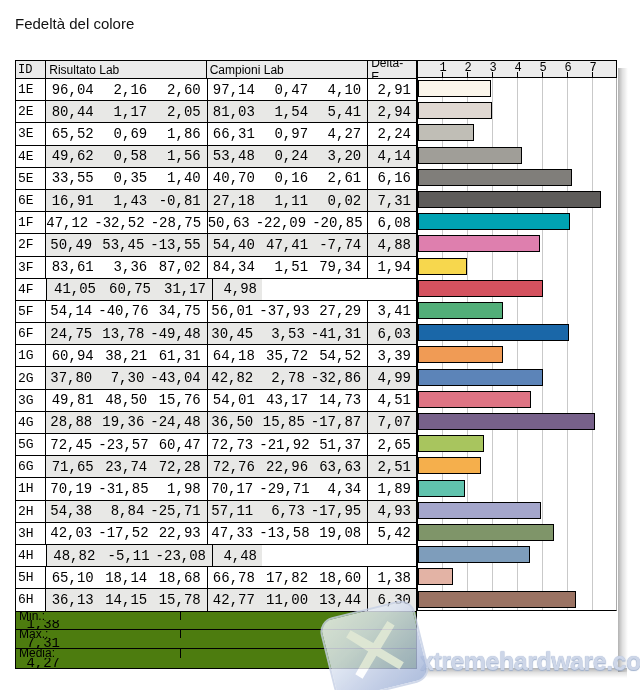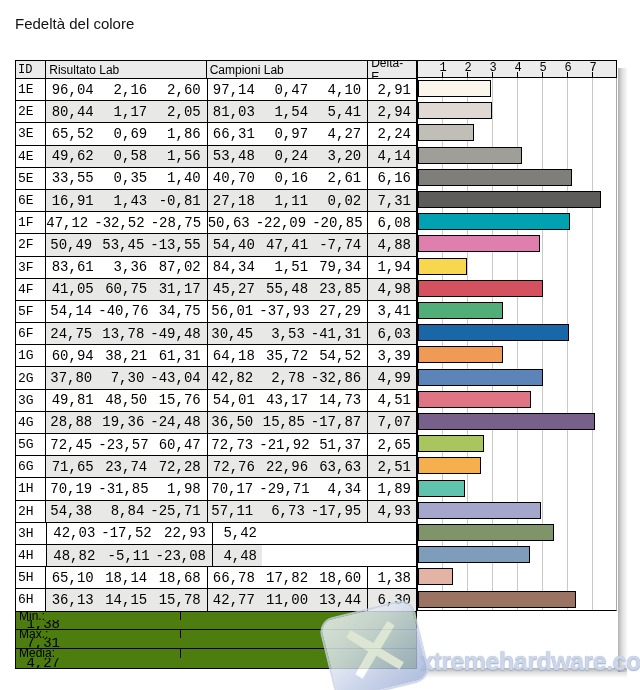--- a/index.html
+++ b/index.html
@@ -251,27 +251,20 @@
 
     <div class="trow alt">
       <div class="cell c-id">4F</div>
       <div class="cell c-camp">
         <div class="num3">
           <span>41,05</span>
           <span>60,75</span>
           <span>31,17</span>
         </div>
       </div>
-      <div class="cell c-ris">
-        <div class="num3">
-          <span>45,27</span>
-          <span>55,48</span>
-          <span>23,85</span>
-        </div>
-      </div>
       <div class="cell c-delta">4,98</div>
     </div>
 
     <div class="trow">
       <div class="cell c-id">5F</div>
       <div class="cell c-camp">
         <div class="num3">
           <span>54,14</span>
           <span>-40,76</span>
           <span>34,75</span>
@@ -458,20 +451,27 @@
       <div class="cell c-delta">4,93</div>
     </div>
 
     <div class="trow">
       <div class="cell c-id">3H</div>
       <div class="cell c-camp">
         <div class="num3">
           <span>42,03</span>
           <span>-17,52</span>
           <span>22,93</span>
+        </div>
+      </div>
+      <div class="cell c-ris">
+        <div class="num3">
+          <span>47,33</span>
+          <span>-13,58</span>
+          <span>19,08</span>
         </div>
       </div>
       <div class="cell c-delta">5,42</div>
     </div>
 
     <div class="trow alt">
       <div class="cell c-id">4H</div>
       <div class="cell c-camp">
         <div class="num3">
           <span>48,82</span>

